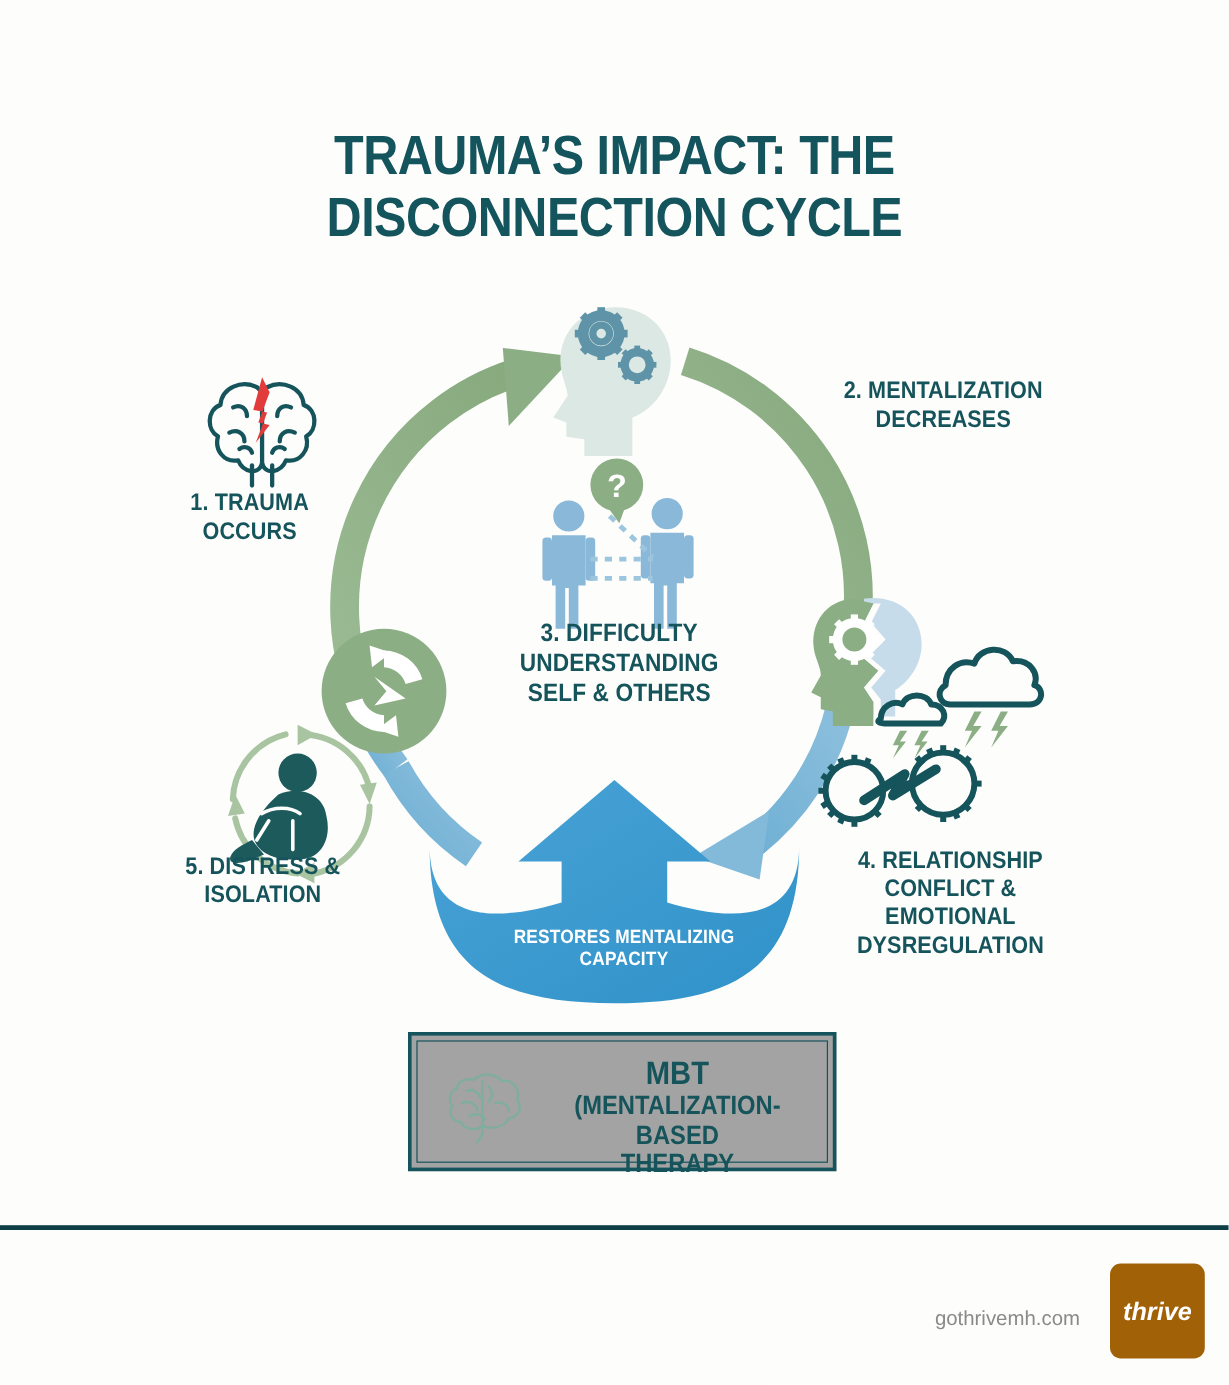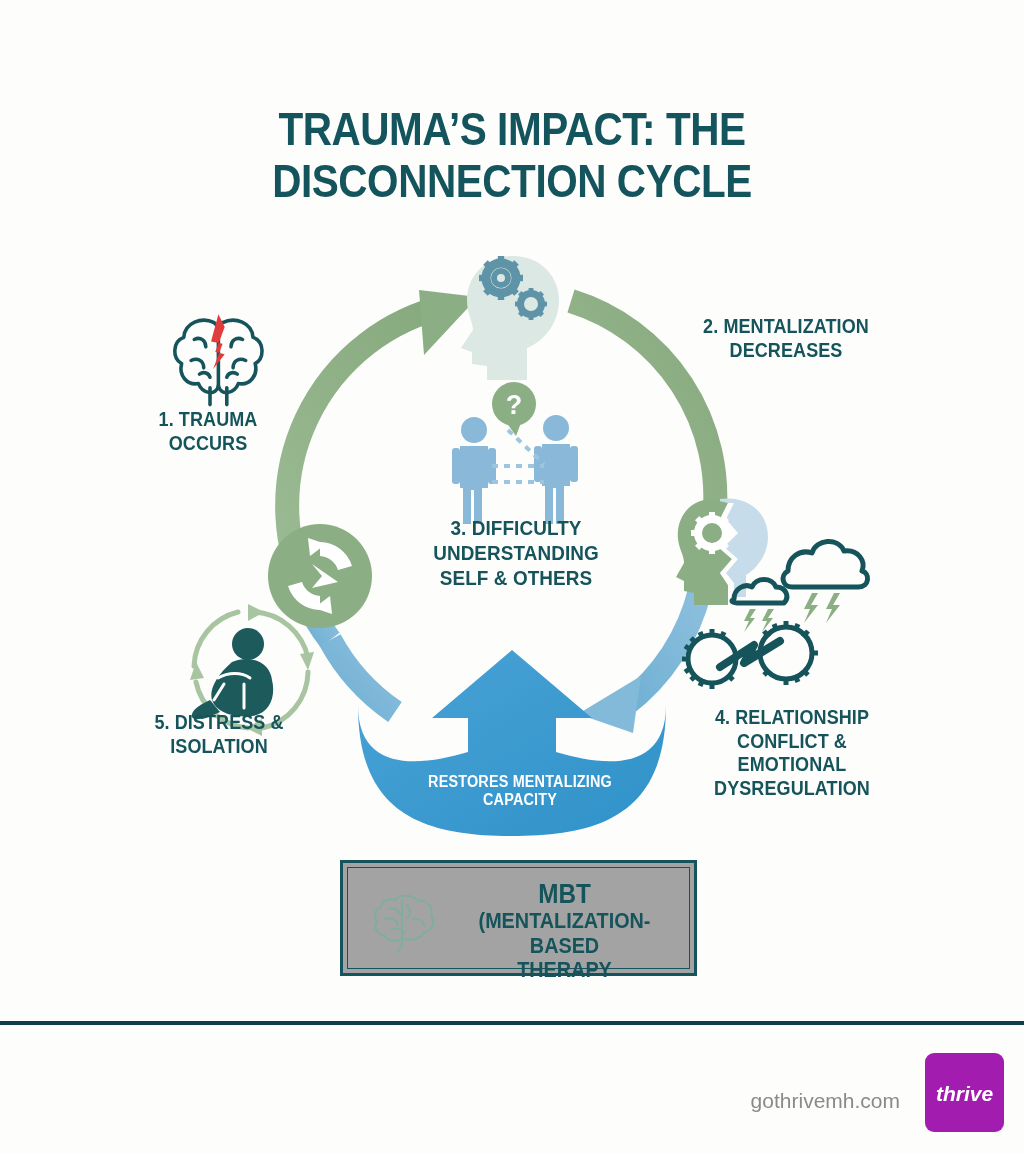--- a/index.html
+++ b/index.html
@@ -139,30 +139,30 @@
     font-size: 21px;
     line-height: 1.15;
   }
   .footer-url {
     position: absolute;
     right: 124px;
     top: 1089px;
     text-align: right;
     color: #8a8a8a;
     font-family: "Liberation Sans", sans-serif;
-    font-size: 21px;
+    font-size: 17px;
   }
   .logo {
     position: absolute;
     left: 925px;
     top: 1053px;
     width: 79px;
     height: 79px;
     border-radius: 9px;
-    background: #a21caf;
+    background: #a16207;
   }
   .logo-word {
     position: absolute;
     left: 0; right: 0;
     top: 29px;
     text-align: center;
     color: #ffffff;
     font-family: "Liberation Sans", sans-serif;
     font-style: italic;
     font-weight: bold;

